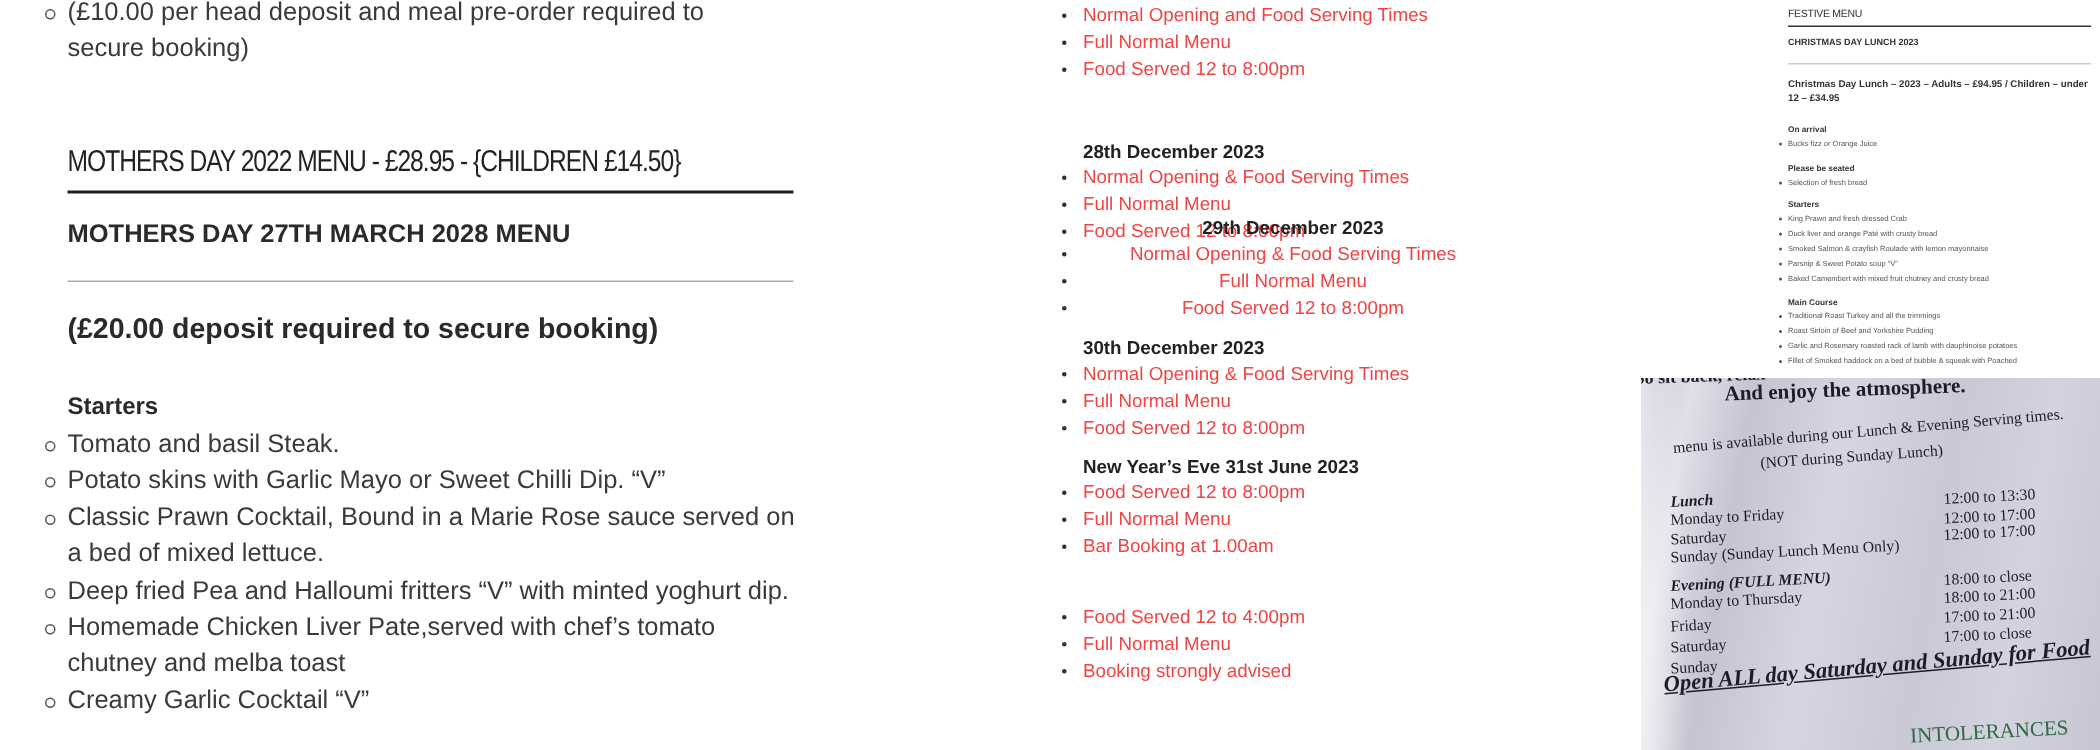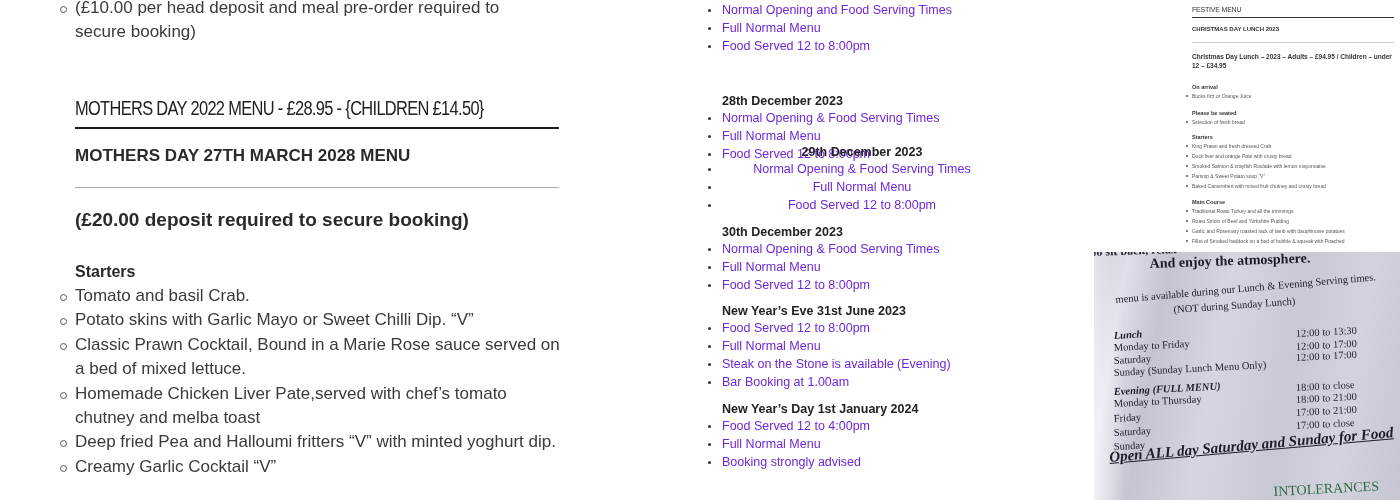--- a/index.html
+++ b/index.html
@@ -1,38 +1,38 @@
 <!DOCTYPE html>
 <html><head>
 <meta charset="utf-8">
 <style>
   * { box-sizing: border-box; margin: 0; padding: 0; }
   html, body { width: 1400px; height: 500px; overflow: hidden; background: #ffffff; }
   body { position: relative; font-family: "Liberation Sans", sans-serif; color: #333; }
 
   
-  #left { position: absolute; left: 0; top: 0; width: 560px; height: 500px; overflow: hidden; margin-left: 30px; }
+  #left { position: absolute; left: 0; top: 0; width: 560px; height: 500px; overflow: hidden; }
   .left-bullet { position: absolute; left: 45px; top: -4px; width: 470px; font-size: 17px; line-height: 24px; color: #3a3a3a; }
   .left-bullet::before { content: ""; position: absolute; left: -15px; top: 10px; width: 5px; height: 5px; border: 1px solid #555; border-radius: 50%; }
   .md-title { position: absolute; left: 45px; top: 97px; width: 484px; font-family: "Liberation Sans Narrow", "Liberation Sans", sans-serif; font-size: 20px; letter-spacing: -0.8px; color: #222; transform: scaleX(0.82); transform-origin: left; white-space: nowrap; }
   .md-rule1 { position: absolute; left: 45px; top: 127px; width: 484px; height: 2px; background: #1c1c1c; }
   .md-sub { position: absolute; left: 45px; top: 146px; font-size: 17px; font-weight: bold; color: #2a2a2a; }
   .md-rule2 { position: absolute; left: 45px; top: 187px; width: 484px; height: 1px; background: #aaa; }
   .md-deposit { position: absolute; left: 45px; top: 209px; font-size: 19px; font-weight: bold; color: #2a2a2a; }
   .md-starters { position: absolute; left: 45px; top: 263px; font-size: 16px; font-weight: bold; color: #2a2a2a; }
   .starter-list { position: absolute; left: 45px; top: 284px; width: 490px; list-style: none; }
   .starter-list li { position: relative; font-size: 17px; line-height: 24.4px; color: #3a3a3a; }
   .starter-list li::before { content: ""; position: absolute; left: -15px; top: 10px; width: 5px; height: 5px; border: 1px solid #555; border-radius: 50%; }
 
   
   #middle { position: absolute; left: 700px; top: 0; width: 300px; height: 500px; overflow: hidden; }
   .sched-group { position: absolute; left: 22px; width: 280px; }
   .sched-head { font-size: 12.5px; font-weight: bold; color: #222; line-height: 15px; }
   .sched-items { list-style: none; }
-  .sched-items li { position: relative; font-size: 12.5px; color: #6d28d9; line-height: 18px; }
+  .sched-items li { position: relative; font-size: 12.5px; color: #ef4444; line-height: 18px; }
   .sched-items li::before { content: ""; position: absolute; left: -14px; top: 8px; width: 3px; height: 3px; background: #333; border-radius: 50%; }
 
   
   #festive { position: absolute; left: 1180px; top: 0; width: 220px; height: 252px; overflow: hidden; background: #fff; }
   .fm-title { position: absolute; left: 12px; top: 6px; font-size: 7px; color: #333; letter-spacing: -0.2px; }
   .fm-rule1 { position: absolute; left: 12px; top: 17px; width: 202px; height: 1px; background: #333; }
   .fm-sub { position: absolute; left: 12px; top: 26px; font-size: 6px; font-weight: bold; color: #333; }
   .fm-rule2 { position: absolute; left: 12px; top: 42px; width: 202px; height: 1px; background: #ccc; }
   .fm-price { position: absolute; left: 12px; top: 52px; width: 205px; font-size: 6.5px; font-weight: bold; color: #333; line-height: 9px; }
   .fm-sec { position: absolute; left: 12px; width: 205px; }
@@ -61,25 +61,25 @@
 
 <div id="left">
   <div class="left-bullet">(£10.00 per head deposit and meal pre-order required to secure booking)</div>
   <div class="md-title">MOTHERS DAY 2022 MENU - £28.95 - {CHILDREN £14.50}</div>
   <div class="md-rule1"></div>
   <div class="md-sub">MOTHERS DAY 27TH MARCH 2028 MENU</div>
   <div class="md-rule2"></div>
   <div class="md-deposit">(£20.00 deposit required to secure booking)</div>
   <div class="md-starters">Starters</div>
   <ul class="starter-list">
-    <li>Tomato and basil Crab.</li>
+    <li>Tomato and basil Steak.</li>
     <li>Potato skins with Garlic Mayo or Sweet Chilli Dip. “V”</li>
     <li>Classic Prawn Cocktail, Bound in a Marie Rose sauce served on a bed of mixed lettuce.</li>
+    <li>Deep fried Pea and Halloumi fritters “V” with minted yoghurt dip.</li>
     <li>Homemade Chicken Liver Pate,served with chef’s tomato chutney and melba toast</li>
-    <li>Deep fried Pea and Halloumi fritters “V” with minted yoghurt dip.</li>
     <li>Creamy Garlic Cocktail “V”</li>
   </ul>
 </div>
 
 <div id="middle">
   <div class="sched-group" style="top:1px;">
     <ul class="sched-items">
       <li>Normal Opening and Food Serving Times</li>
       <li>Full Normal Menu</li>
       <li>Food Served 12 to 8:00pm</li>
@@ -107,26 +107,24 @@
       <li>Normal Opening &amp; Food Serving Times</li>
       <li>Full Normal Menu</li>
       <li>Food Served 12 to 8:00pm</li>
     </ul>
   </div>
   <div class="sched-group" style="top:304px;">
     <div class="sched-head">New Year’s Eve 31st June 2023</div>
     <ul class="sched-items">
       <li>Food Served 12 to 8:00pm</li>
       <li>Full Normal Menu</li>
-      <li>Steak on the Stone is available (Evening)</li>
       <li>Bar Booking at 1.00am</li>
     </ul>
   </div>
   <div class="sched-group" style="top:402px;">
-    <div class="sched-head">New Year’s Day 1st January 2024</div>
     <ul class="sched-items">
       <li>Food Served 12 to 4:00pm</li>
       <li>Full Normal Menu</li>
       <li>Booking strongly advised</li>
     </ul>
   </div>
 </div>
 
 <div id="festive">
   <div class="fm-title">FESTIVE MENU</div>

